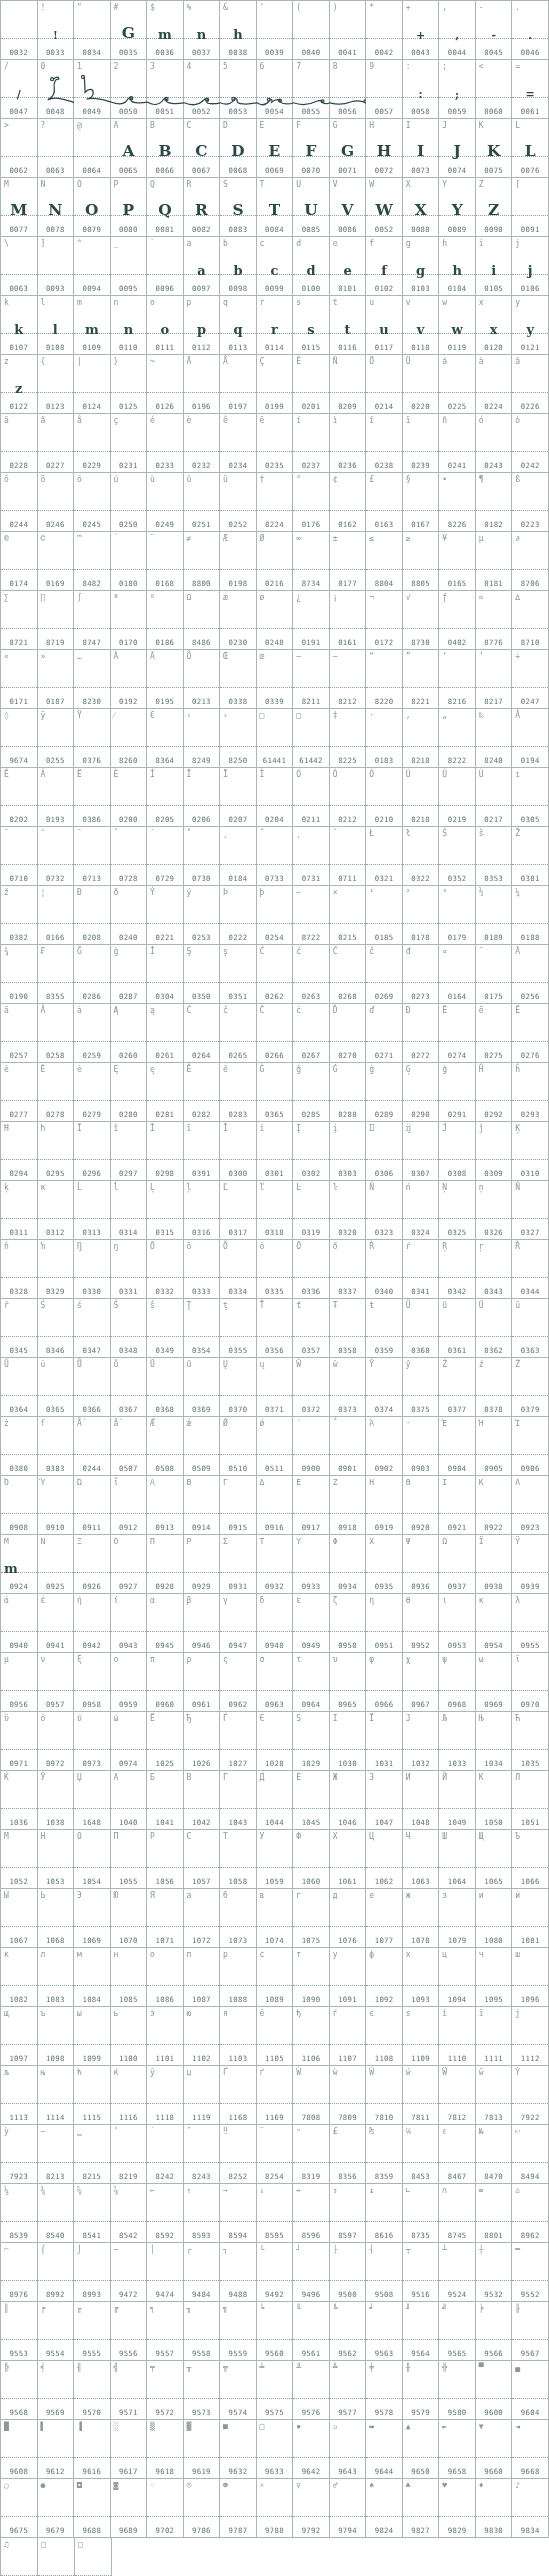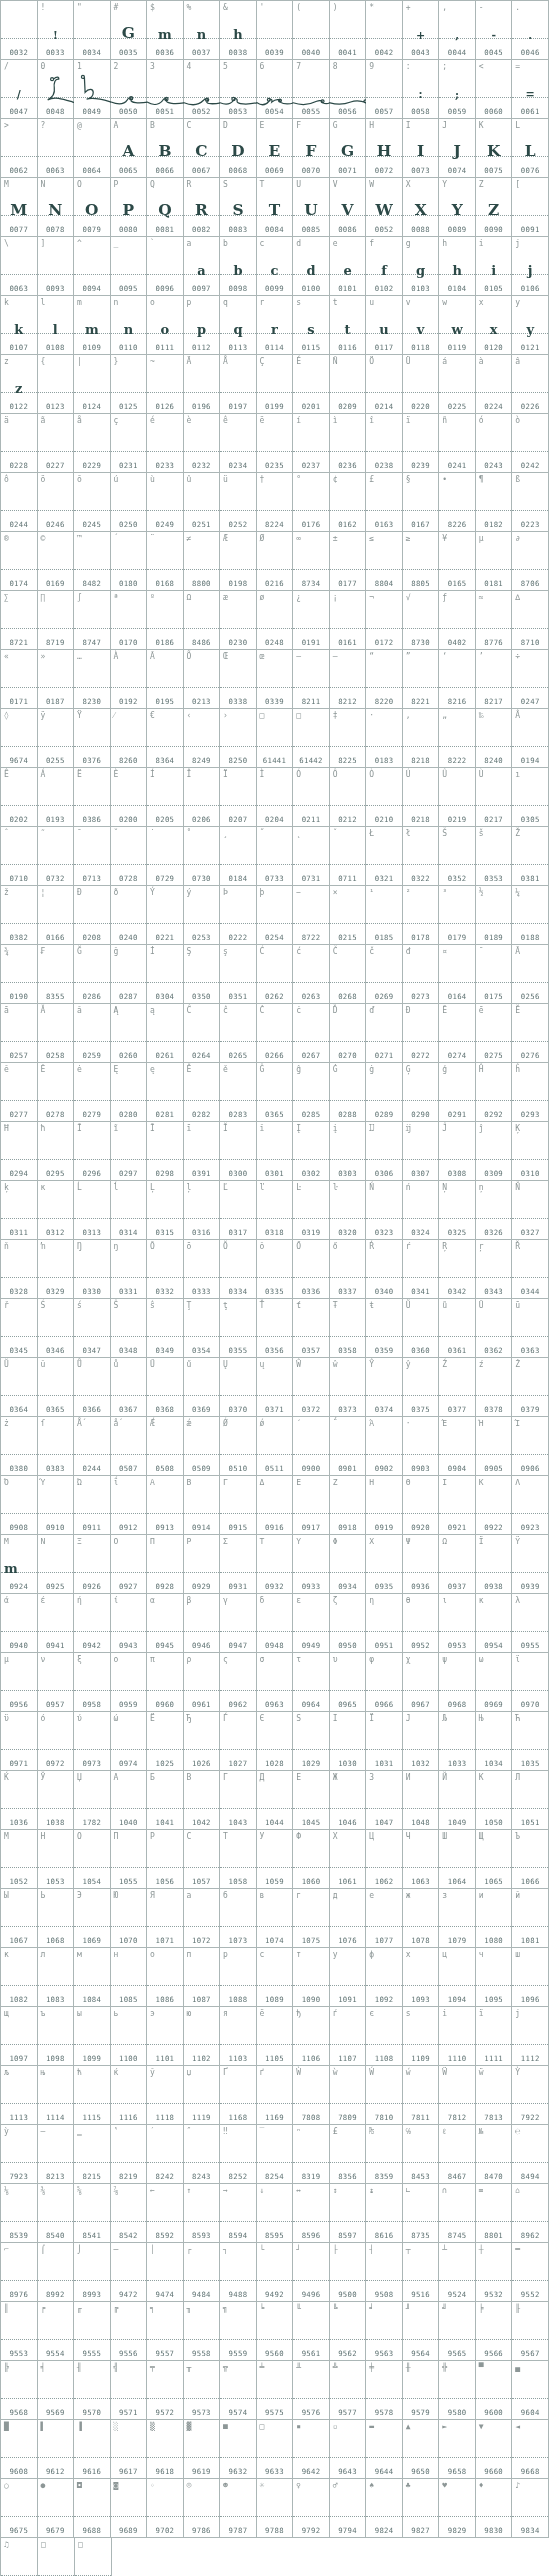--- a/index.html
+++ b/index.html
@@ -2434,21 +2434,21 @@
         <div class="code">1036</div>
       </div>
       <div class="cell" data-code="1038">
         <div class="baseline"></div>
         <span class="ref">Ў</span>
         <div class="code">1038</div>
       </div>
       <div class="cell" data-code="1039">
         <div class="baseline"></div>
         <span class="ref">Џ</span>
-        <div class="code">1782</div>
+        <div class="code">1648</div>
       </div>
       <div class="cell" data-code="1040">
         <div class="baseline"></div>
         <span class="ref">А</span>
         <div class="code">1040</div>
       </div>
       <div class="cell" data-code="1041">
         <div class="baseline"></div>
         <span class="ref">Б</span>
         <div class="code">1041</div>

